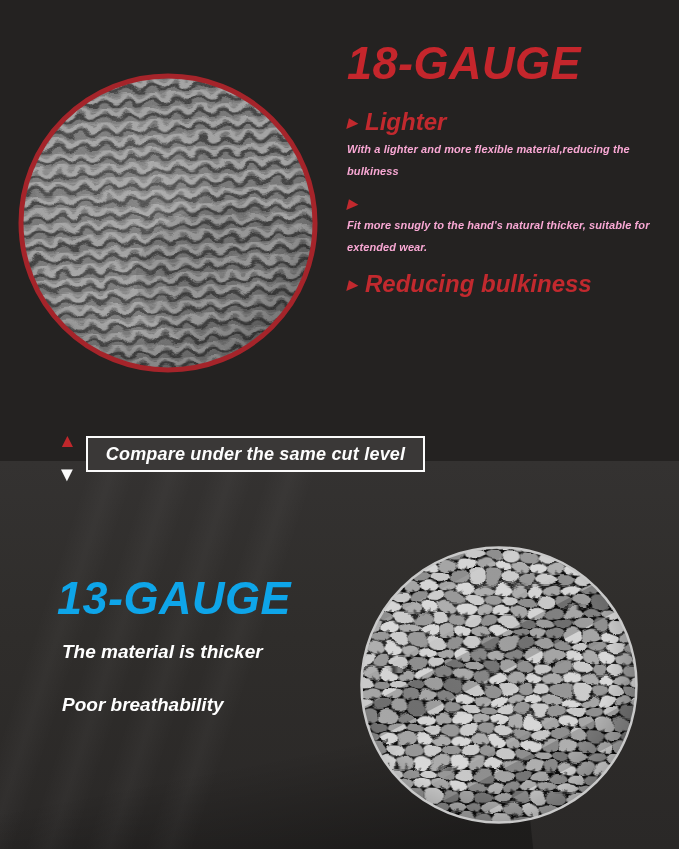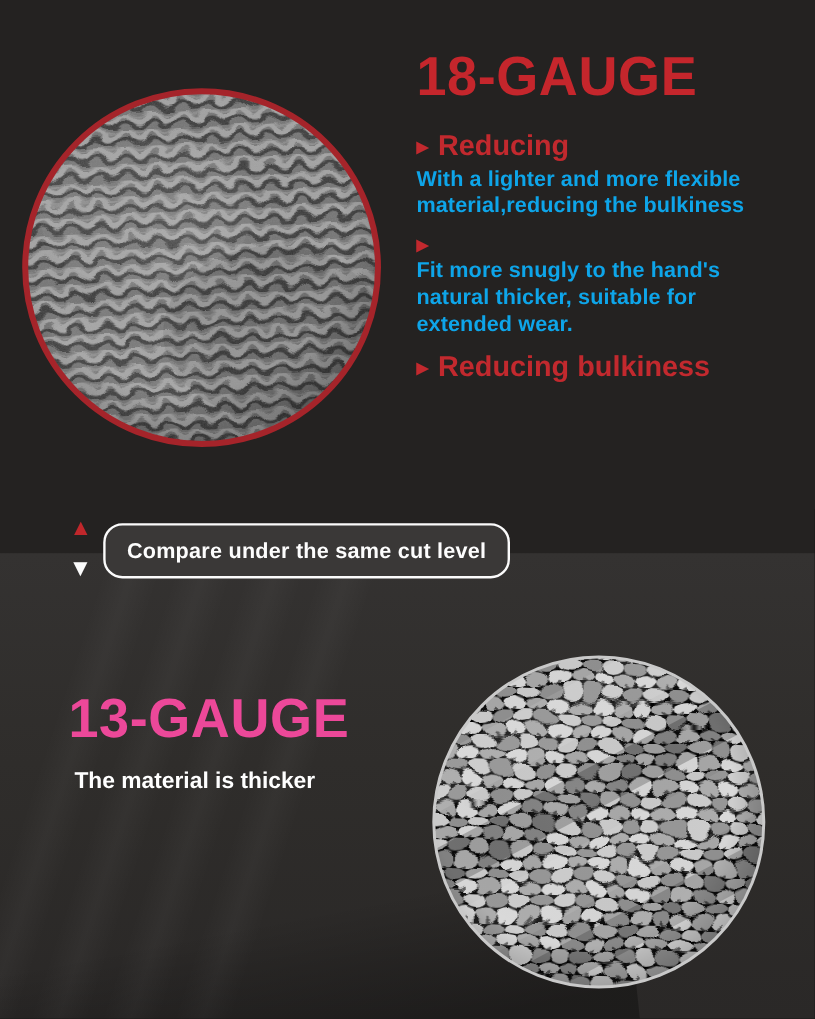--- a/index.html
+++ b/index.html
@@ -1,19 +1,19 @@
 <!DOCTYPE html>
 <html><head>
 <meta charset="utf-8">
 <style>
   * { margin:0; padding:0; box-sizing:border-box; }
   html,body { background:#111; }
   .page {
     position:relative; width:679px; height:849px; overflow:hidden;
-    font-family:"Liberation Sans", sans-serif; background:#242221;
+    font-family:"Liberation Sans", sans-serif; background:#242221;font-style:italic;
   }
   .top-section {
     position:absolute; left:0; top:0; width:679px; height:461px;
     background:#242221;
   }
   .bottom-section {
     position:absolute; left:0; top:461px; width:679px; height:388px;
     background:linear-gradient(180deg,#343231 0%, #2f2d2b 45%, #2a2827 100%);
     overflow:hidden;
   }
@@ -35,44 +35,44 @@
     font-size:45px; font-weight:bold; line-height:1; letter-spacing:0.5px;
     color:#c5262c; margin-bottom:24px; transform:scaleY(1.02); transform-origin:left top;
   }
   .feature { margin-bottom:12px; }
   .feature-head {
     display:flex; align-items:center; gap:8px;
     color:#c2292e; font-size:24px; font-weight:bold; line-height:25px;
   }
   .feature-bullet { font-size:13px; line-height:1; margin-top:2px; }
   .feature-body {
-    margin-top:4px; color:#0ea5e9; font-size:18px; font-weight:bold;
+    margin-top:4px; color:#f9a8d4; font-size:11px; font-weight:bold;
     line-height:22.4px; letter-spacing:0.1px;
   }
 
   .up-arrow {
     position:absolute; left:58px; top:431px; color:#c0272b;
     font-size:19px; line-height:1;
   }
   .down-arrow {
     position:absolute; left:57px; top:464px; color:#fbfbfb;
     font-size:20px; line-height:1;
   }
   .banner {
-    position:absolute; left:86px; top:436px; width:339px; height:46px;
-    border:2.5px solid #fbfbfb; border-radius:16px; background:#3a3837;
+    position:absolute; left:86px; top:436px; width:339px; height:36px;
+    border:2.5px solid #fbfbfb; border-radius:0; background:#3a3837;
     display:flex; align-items:center; justify-content:center;
     color:#fdfdfd; font-size:18px; font-weight:bold; letter-spacing:0.2px;
     white-space:nowrap;
   }
 
   .gauge-title-bottom {
     position:absolute; left:57px; top:575px;
     font-size:45px; font-weight:bold; line-height:1; letter-spacing:0.5px;
-    color:#ec4899; transform:scaleY(1.02); transform-origin:left top;
+    color:#0ea5e9; transform:scaleY(1.02); transform-origin:left top;
   }
   .drawbacks {
     position:absolute; left:62px; top:641px;
     display:flex; flex-direction:column; gap:31px;
     color:#ffffff; font-size:19px; font-weight:bold; line-height:22px;
   }
 </style>
 </head>
 <body>
 
@@ -115,21 +115,21 @@
         <circle cx="152" cy="152" r="147" fill="none" stroke="#a5242a" stroke-width="5"></circle>
       </svg>
     </div>
 
     <div class="info-col">
       <div class="gauge-title-top">18-GAUGE</div>
 
       <div class="feature">
         <div class="feature-head">
           <span class="feature-bullet">▶</span>
-          <span>Reducing</span>
+          <span>Lighter</span>
         </div>
         <div class="feature-body">With a lighter and more flexible material,reducing the bulkiness</div>
       </div>
 
       <div class="feature">
         <div class="feature-head">
           <span class="feature-bullet">▶</span>
         </div>
         <div class="feature-body">Fit more snugly to the hand's natural thicker, suitable for extended wear.</div>
       </div>
@@ -148,20 +148,21 @@
     <div class="streak" style="left:74px;"></div>
     <div class="streak" style="left:134px;"></div>
     <div class="streak" style="left:194px;"></div>
     <div class="swoosh"></div>
   </div>
 
   <div class="gauge-title-bottom">13-GAUGE</div>
 
   <div class="drawbacks">
     <div>The material is thicker</div>
+    <div>Poor breathability</div>
   </div>
 
   <div class="photo-bottom">
     <svg width="280" height="280" viewBox="0 0 280 280">
       <defs>
         <pattern id="patB" width="36" height="22" patternUnits="userSpaceOnUse" patternTransform="rotate(2)">
           <rect width="36" height="22" fill="#0c0c0c"></rect>
           <ellipse cx="9" cy="5.5" rx="9" ry="6" fill="#c9c9c9"></ellipse>
           <ellipse cx="27" cy="5.5" rx="9" ry="6" fill="#8f8f8f"></ellipse>
           <ellipse cx="0" cy="16.5" rx="9" ry="6" fill="#d6d6d6"></ellipse>

